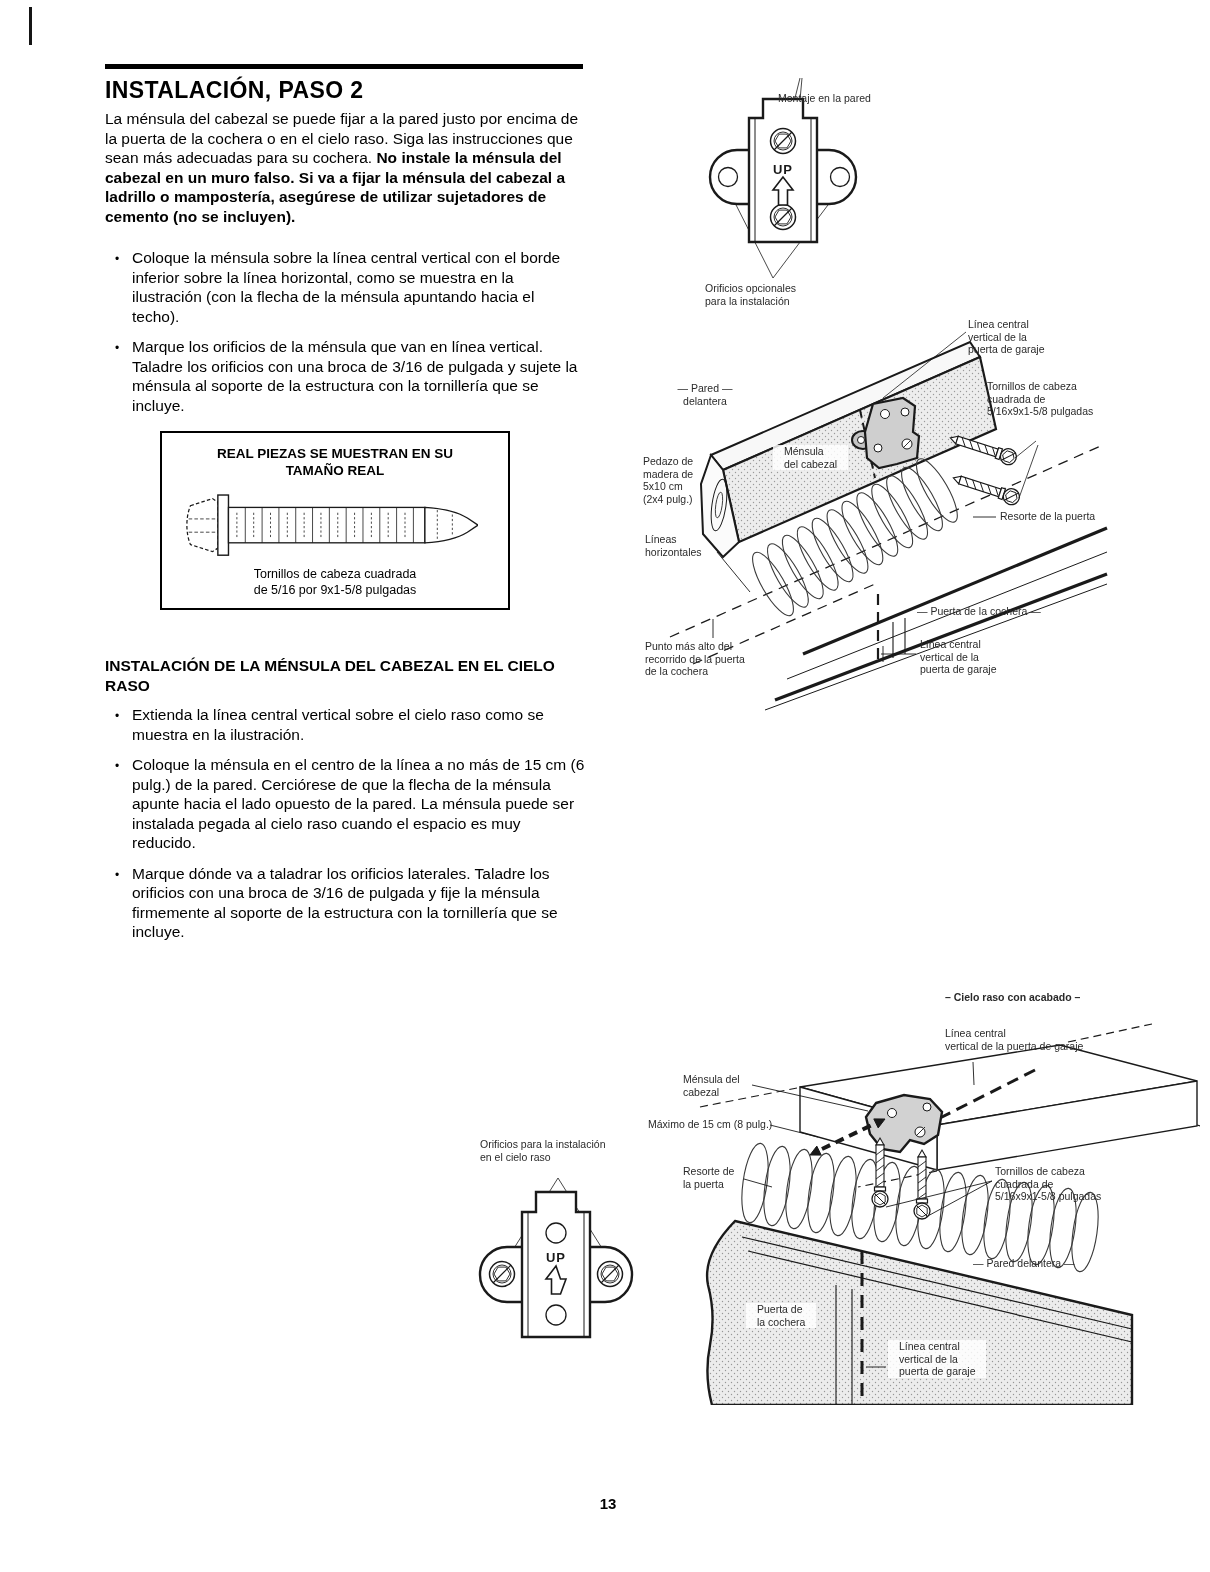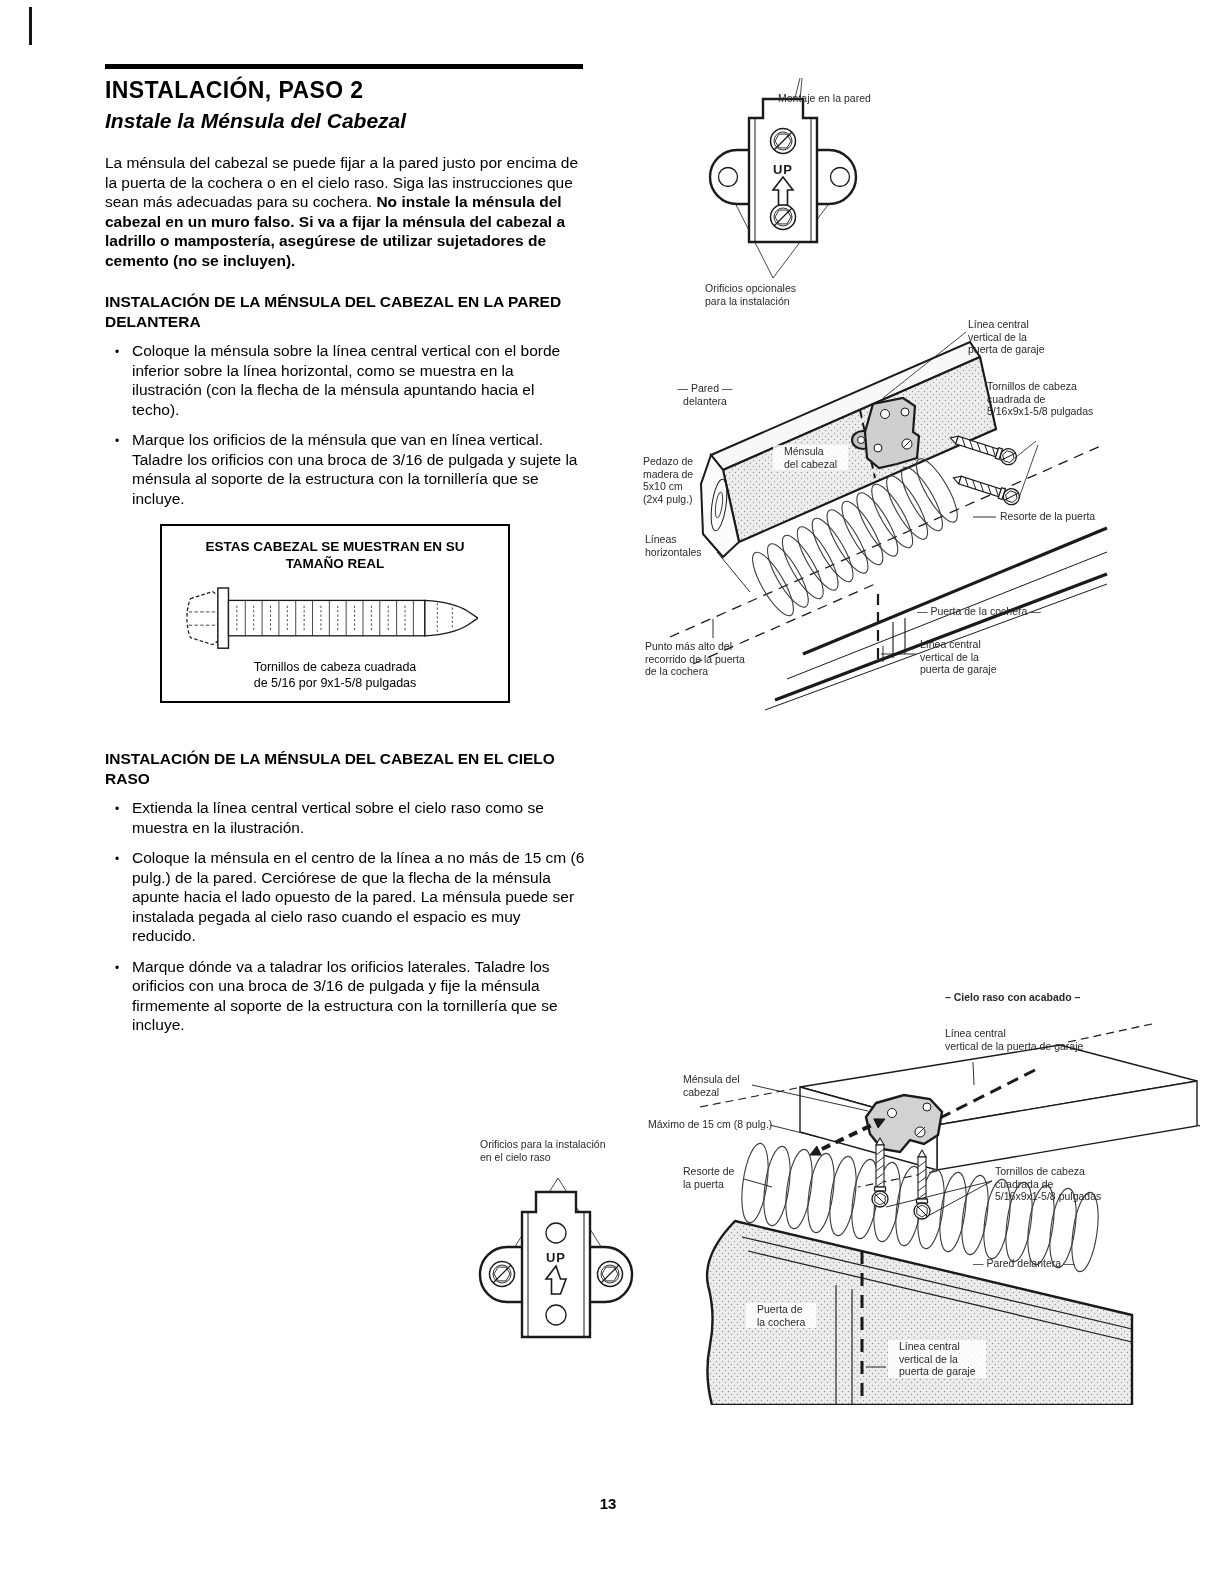--- a/index.html
+++ b/index.html
@@ -39,38 +39,36 @@
 </style>
 </head>
 <body>
 
 <div class="page">
   <div class="artifact"></div>
 
   <div class="col-left">
     <div class="rule"></div>
     <h1>INSTALACIÓN, PASO 2</h1>
-    <h2>Instale la Ménsula del Cabezal</h2>
     <p class="body-txt intro"><span>La ménsula del cabezal se puede fijar a la pared justo por encima de la puerta de la cochera o en el cielo raso. Siga las instrucciones que sean más adecuadas para su cochera. </span><span class="b">No instale la ménsula del cabezal en un muro falso. Si va a fijar la ménsula del cabezal a ladrillo o mampostería, asegúrese de utilizar sujetadores de cemento (no se incluyen).</span></p>
 
-    <h3>INSTALACIÓN DE LA MÉNSULA DEL CABEZAL EN LA PARED DELANTERA</h3>
     <div class="bullets body-txt">
       <div class="bi">
           <span class="dot">•</span>
           <span class="btxt">Coloque la ménsula sobre la línea central vertical con el borde inferior sobre la línea horizontal, como se muestra en la ilustración (con la flecha de la ménsula apuntando hacia el techo).</span>
         </div>
       <div class="bi">
           <span class="dot">•</span>
           <span class="btxt">Marque los orificios de la ménsula que van en línea vertical. Taladre los orificios con una broca de 3/16 de pulgada y sujete la ménsula al soporte de la estructura con la tornillería que se incluye.</span>
         </div>
     </div>
 
     <div class="parts-box">
       <div class="pb-title">
-        <span>ESTAS CABEZAL SE MUESTRAN EN SU</span>
+        <span>REAL PIEZAS SE MUESTRAN EN SU</span>
         <span>TAMAÑO REAL</span>
       </div>
       <svg class="bolt-svg" width="292" height="78" viewBox="0 0 330 78">
         <g stroke="#1a1a1a" fill="#fff">
           <path d="M5,16 L30,8 L36,12 L36,64 L30,68 L5,60 Q1,50 1,38 Q1,26 5,16 Z" stroke-width="1.4" stroke-dasharray="4 2.5"></path>
           <path d="M3,31 L36,31 M3,46 L36,46" stroke-width="0.9" stroke-dasharray="4 2.5" fill="none"></path>
           <rect x="36" y="4" width="12" height="68" stroke-width="1.6"></rect>
           <rect x="48" y="18" width="222" height="40" stroke-width="1.5"></rect>
           <g stroke-width="0.9" fill="none">
             <path d="M67,18 L67,58 M86,18 L86,58 M105,18 L105,58 M124,18 L124,58 M143,18 L143,58 M162,18 L162,58 M181,18 L181,58 M200,18 L200,58 M219,18 L219,58 M238,18 L238,58 M257,18 L257,58"></path>

